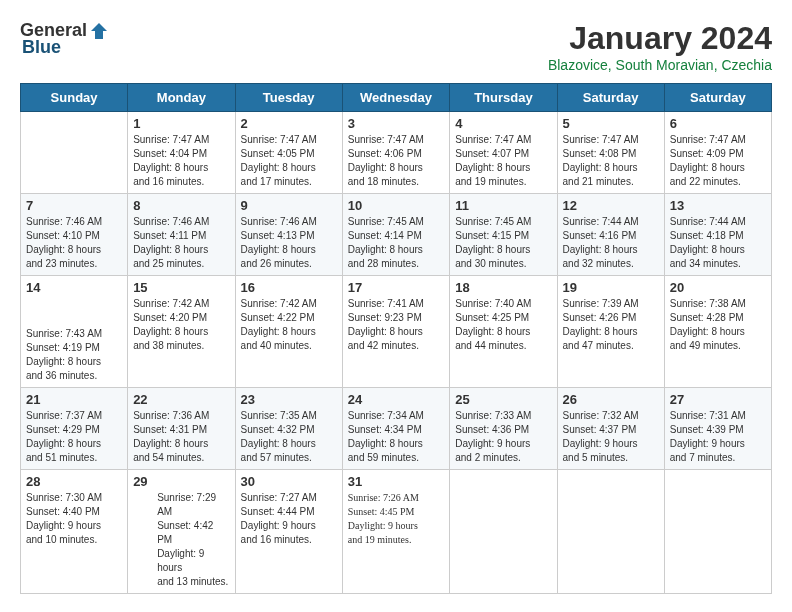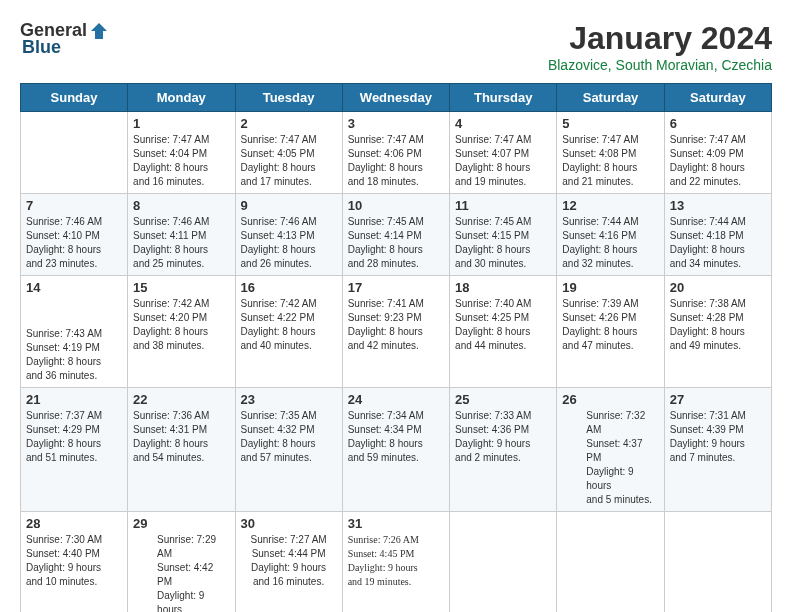--- a/index.html
+++ b/index.html
@@ -300,21 +300,21 @@
         </td>
         <td>
           <div class="day-number">25</div>
           <div class="day-info" style="white-space: pre-line;">Sunrise: 7:33 AM
 Sunset: 4:36 PM
 Daylight: 9 hours
 and 2 minutes.</div>
         </td>
         <td>
           <div class="day-number">26</div>
-          <div class="day-info" style="white-space: pre-line; margin-left: 24px;">Sunrise: 7:32 AM
+          <div class="day-info" style="white-space: pre-line;">Sunrise: 7:32 AM
 Sunset: 4:37 PM
 Daylight: 9 hours
 and 5 minutes.</div>
         </td>
         <td>
           <div class="day-number">27</div>
           <div class="day-info" style="white-space: pre-line;">Sunrise: 7:31 AM
 Sunset: 4:39 PM
 Daylight: 9 hours
 and 7 minutes.</div>
@@ -330,21 +330,21 @@
         </td>
         <td>
           <div class="day-number">29</div>
           <div class="day-info" style="white-space: pre-line; margin-left: 24px;">Sunrise: 7:29 AM
 Sunset: 4:42 PM
 Daylight: 9 hours
 and 13 minutes.</div>
         </td>
         <td>
           <div class="day-number">30</div>
-          <div class="day-info" style="white-space: pre-line; text-align: center;">Sunrise: 7:27 AM
+          <div class="day-info" style="white-space: pre-line;">Sunrise: 7:27 AM
 Sunset: 4:44 PM
 Daylight: 9 hours
 and 16 minutes.</div>
         </td>
         <td>
           <div class="day-number">31</div>
           <div class="day-info" style="white-space: pre-line; font-family: Liberation Serif, serif;">Sunrise: 7:26 AM
 Sunset: 4:45 PM
 Daylight: 9 hours
 and 19 minutes.</div>

